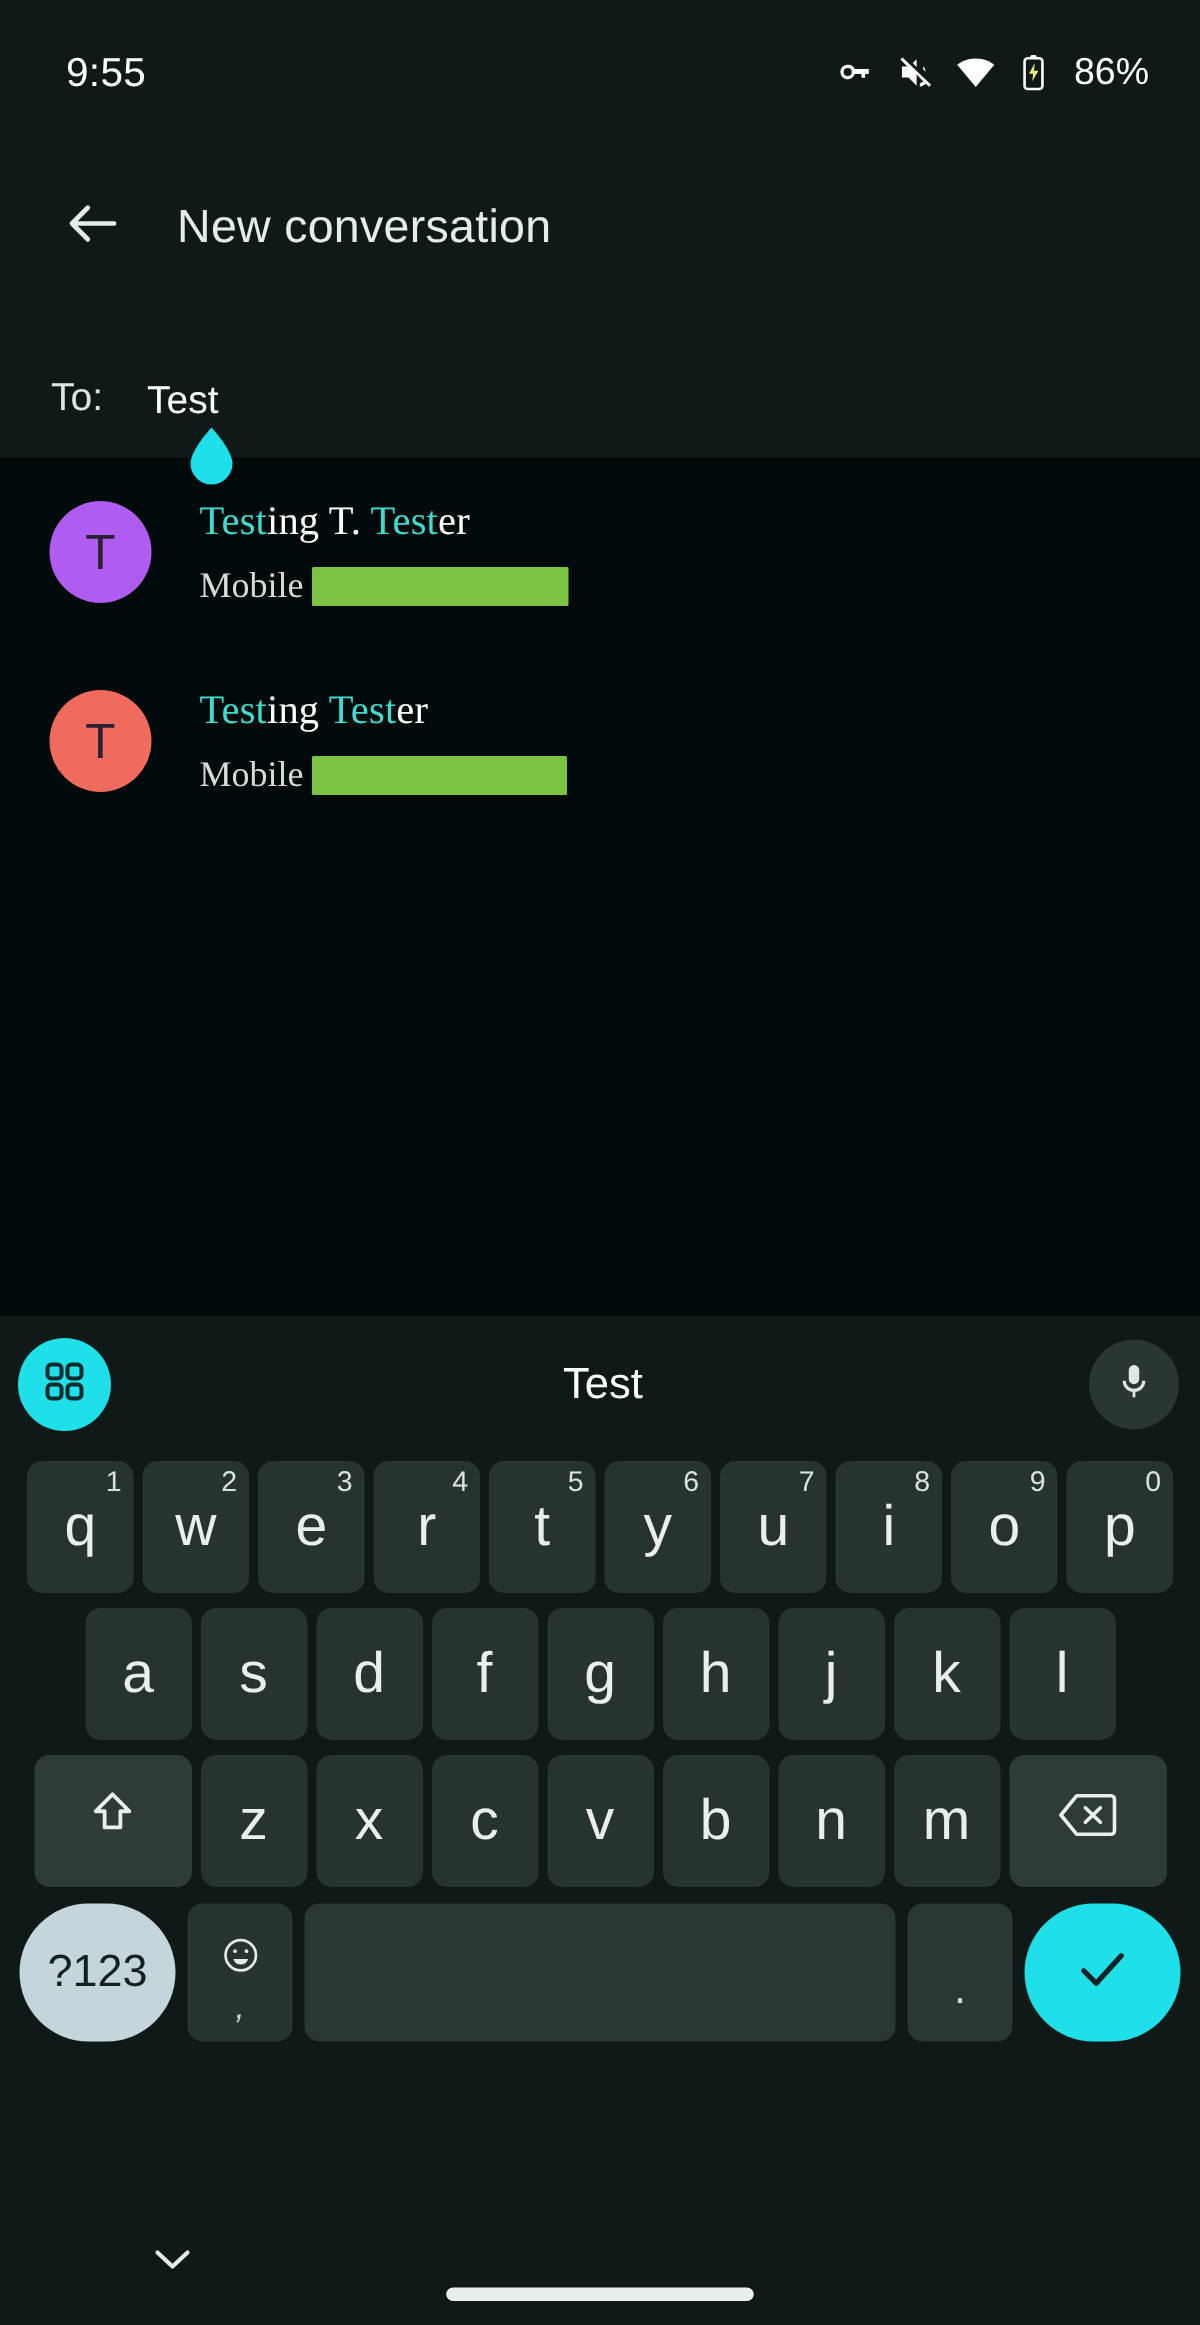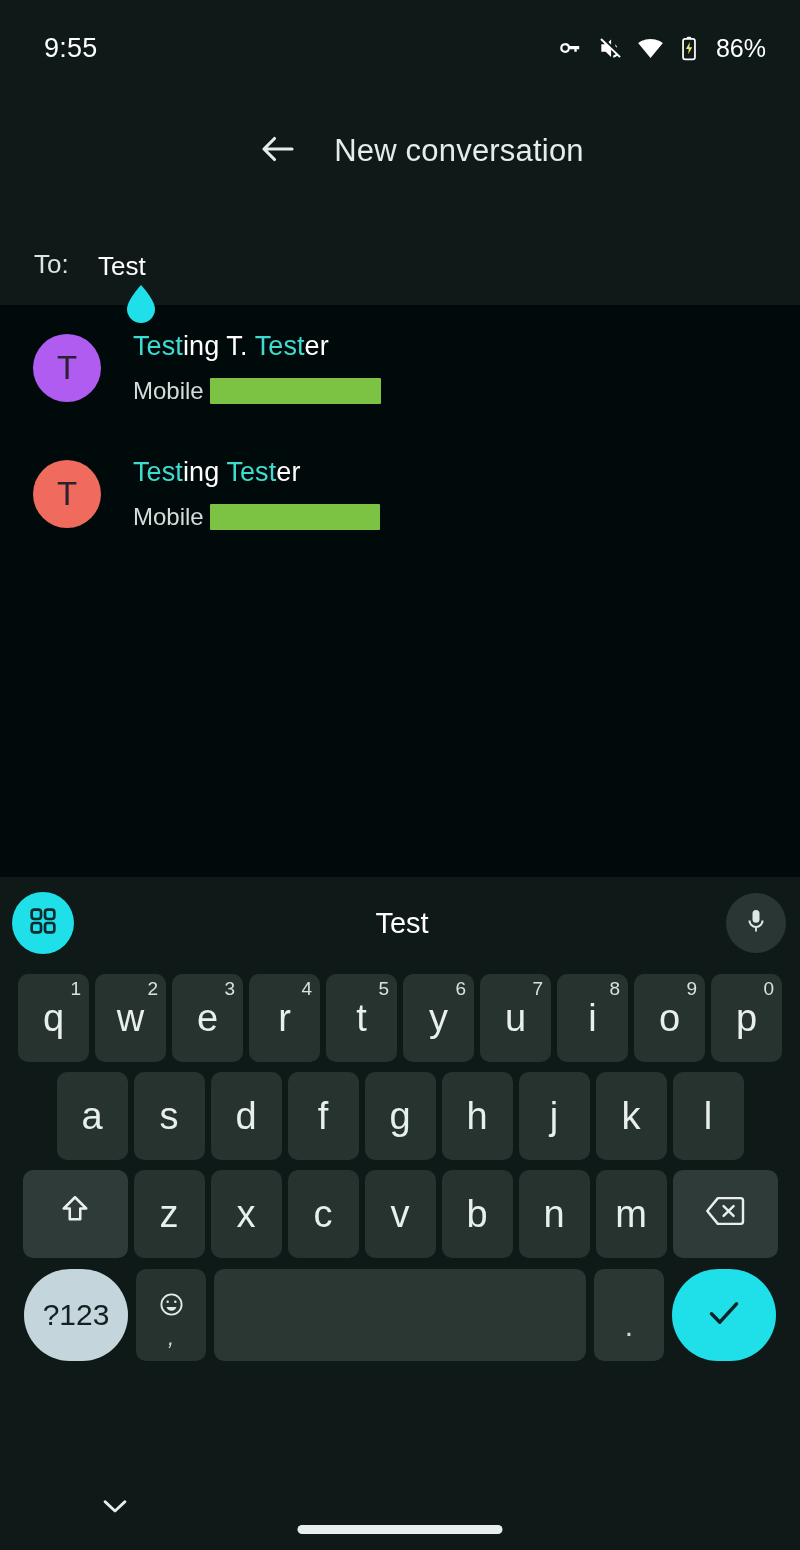--- a/index.html
+++ b/index.html
@@ -19,21 +19,21 @@
     padding:0 34px 0 44px;
   }
   .status-time { color:#ffffff; font-size:27px; letter-spacing:.2px; }
   .status-right { display:flex; align-items:center; gap:14px; }
   .status-right svg { display:block; }
   .status-batt { color:#ffffff; font-size:25px; margin-left:2px; }
 
   
   .appbar {
     position:absolute; top:96px; left:0; width:800px; height:110px;
-    background:#0f1a18; display:flex; align-items:center;justify-content:center;
+    background:#0f1a18; display:flex; align-items:center;
   }
   .back-btn { width:96px; height:96px; margin-left:14px;
               display:flex; align-items:center; justify-content:center; }
   .appbar-title { color:#e6eceb; font-size:31px; margin-left:8px; letter-spacing:.2px; }
 
   
   .recipient-area {
     position:absolute; top:206px; left:0; width:800px; height:99px;
     background:#0f1a18;
   }
@@ -49,21 +49,21 @@
     position:absolute; top:305px; left:0; width:800px; height:572px;
     background:#000a0a;
   }
   .contact-row { position:relative; height:126px; display:flex; align-items:center; }
   .avatar {
     width:68px; height:68px; border-radius:50%;
     margin-left:33px; flex:0 0 68px;
     display:flex; align-items:center; justify-content:center;
     color:#2b2030; font-size:33px; font-weight:400;
   }
-  .contact-text { margin-left:32px; }
+  .contact-text { margin-left:32px;font-family:Liberation Serif, serif; }
   .contact-name { font-size:27px; color:#ffffff; letter-spacing:.1px; }
   .contact-name .hl { color:#3ddbd0; }
   .contact-sub { margin-top:15px; display:flex; align-items:center; gap:6px; }
   .contact-sub-label { font-size:24px; color:#d5dcdb; }
   .redact-bar { height:26px; border-radius:1px; }
 
   
   .keyboard {
     position:absolute; top:877px; left:0; width:800px; height:592px;
     background:#0f1a18;
@@ -89,21 +89,21 @@
   }
   .mic-btn {
     position:absolute; right:14px; width:60px; height:60px; border-radius:50%;
     background:#2a3633; display:flex; align-items:center; justify-content:center;
   }
 
   .krow { display:flex; align-items:center; justify-content:center; }
   .krow1 { height:98px; gap:6px; padding:0 4px; }
   .krow2 { height:98px; gap:6px; }
   .krow3 { height:98px; gap:6px; padding:0 4px; }
-  .krow4 { height:104px; gap:8px; padding:0 24px; }
+  .krow4 { height:104px; gap:8px; padding:0 13px; }
 
   .key {
     background:#26332f; border-radius:10px;
     position:relative;
     display:flex; align-items:center; justify-content:center;
     color:#e9efee; font-size:38px; font-weight:300;
     height:88px;
   }
   .krow1 .key { width:71px; }
   .krow2 .key { width:71px; }

